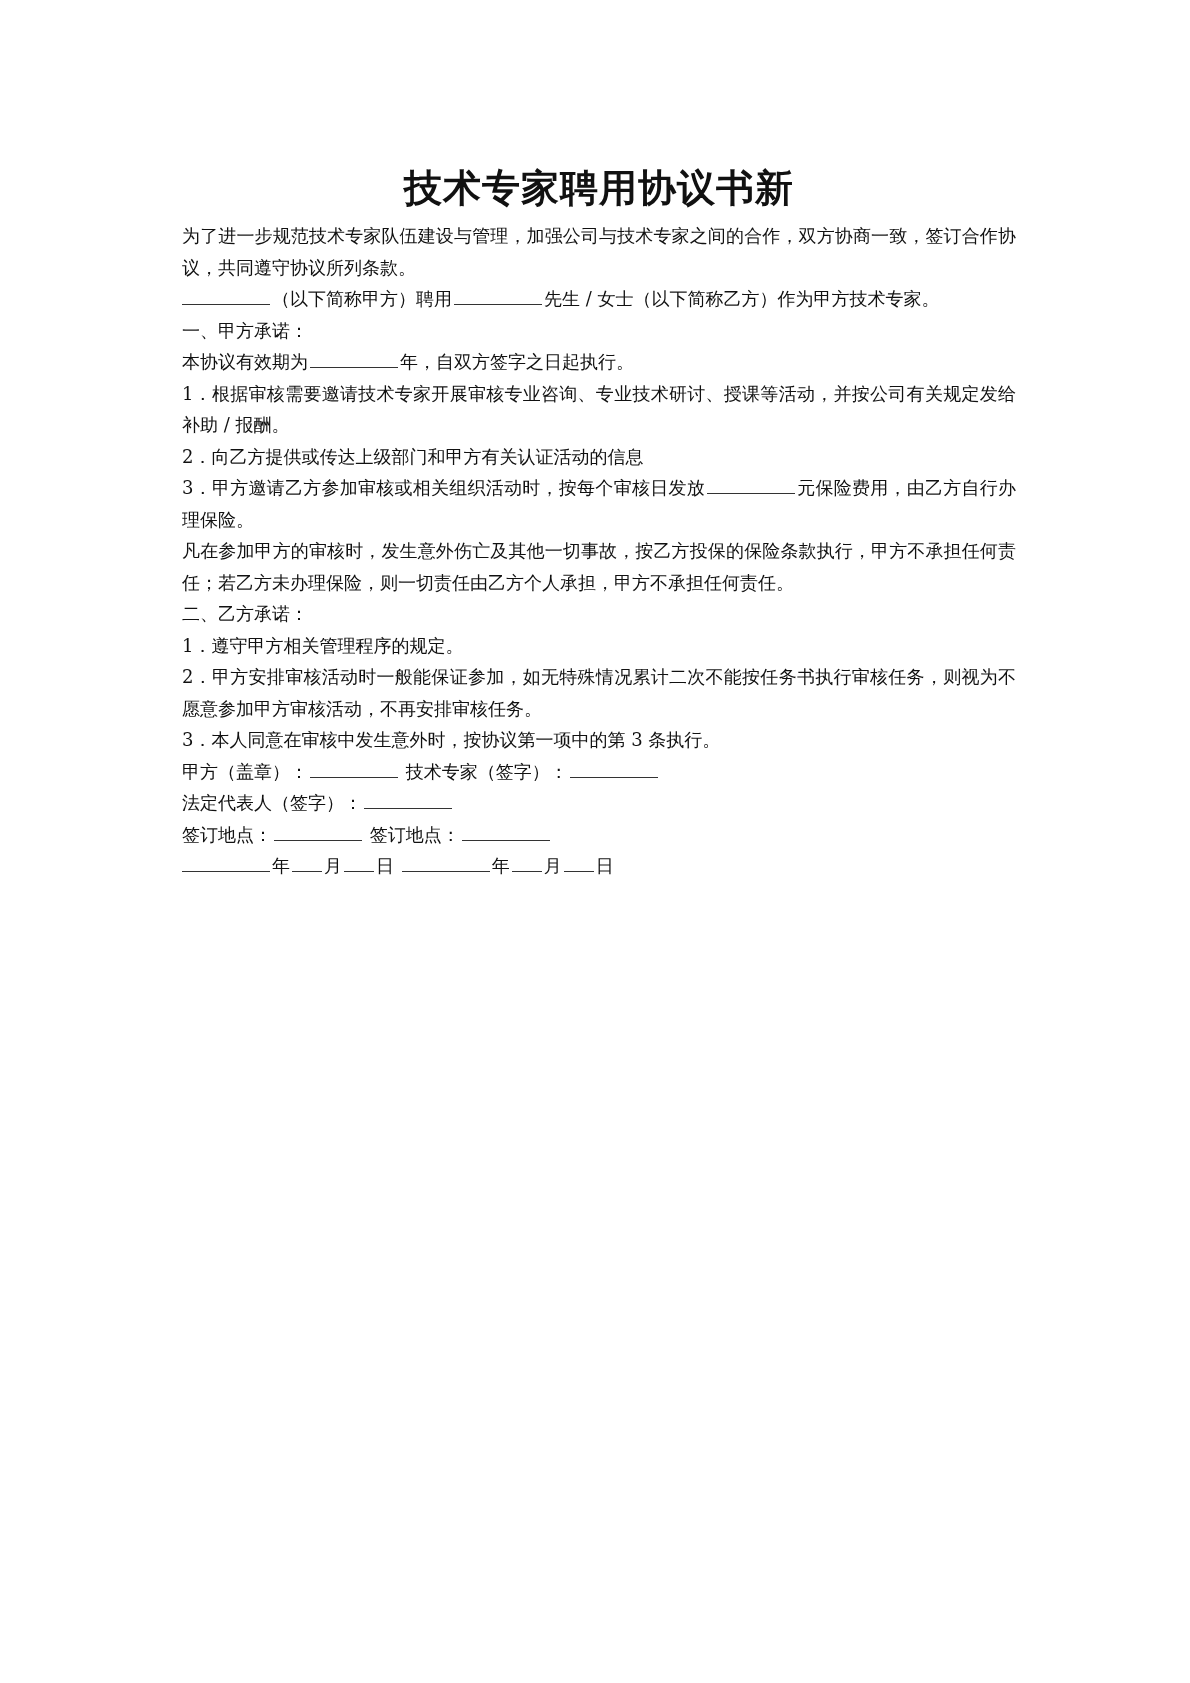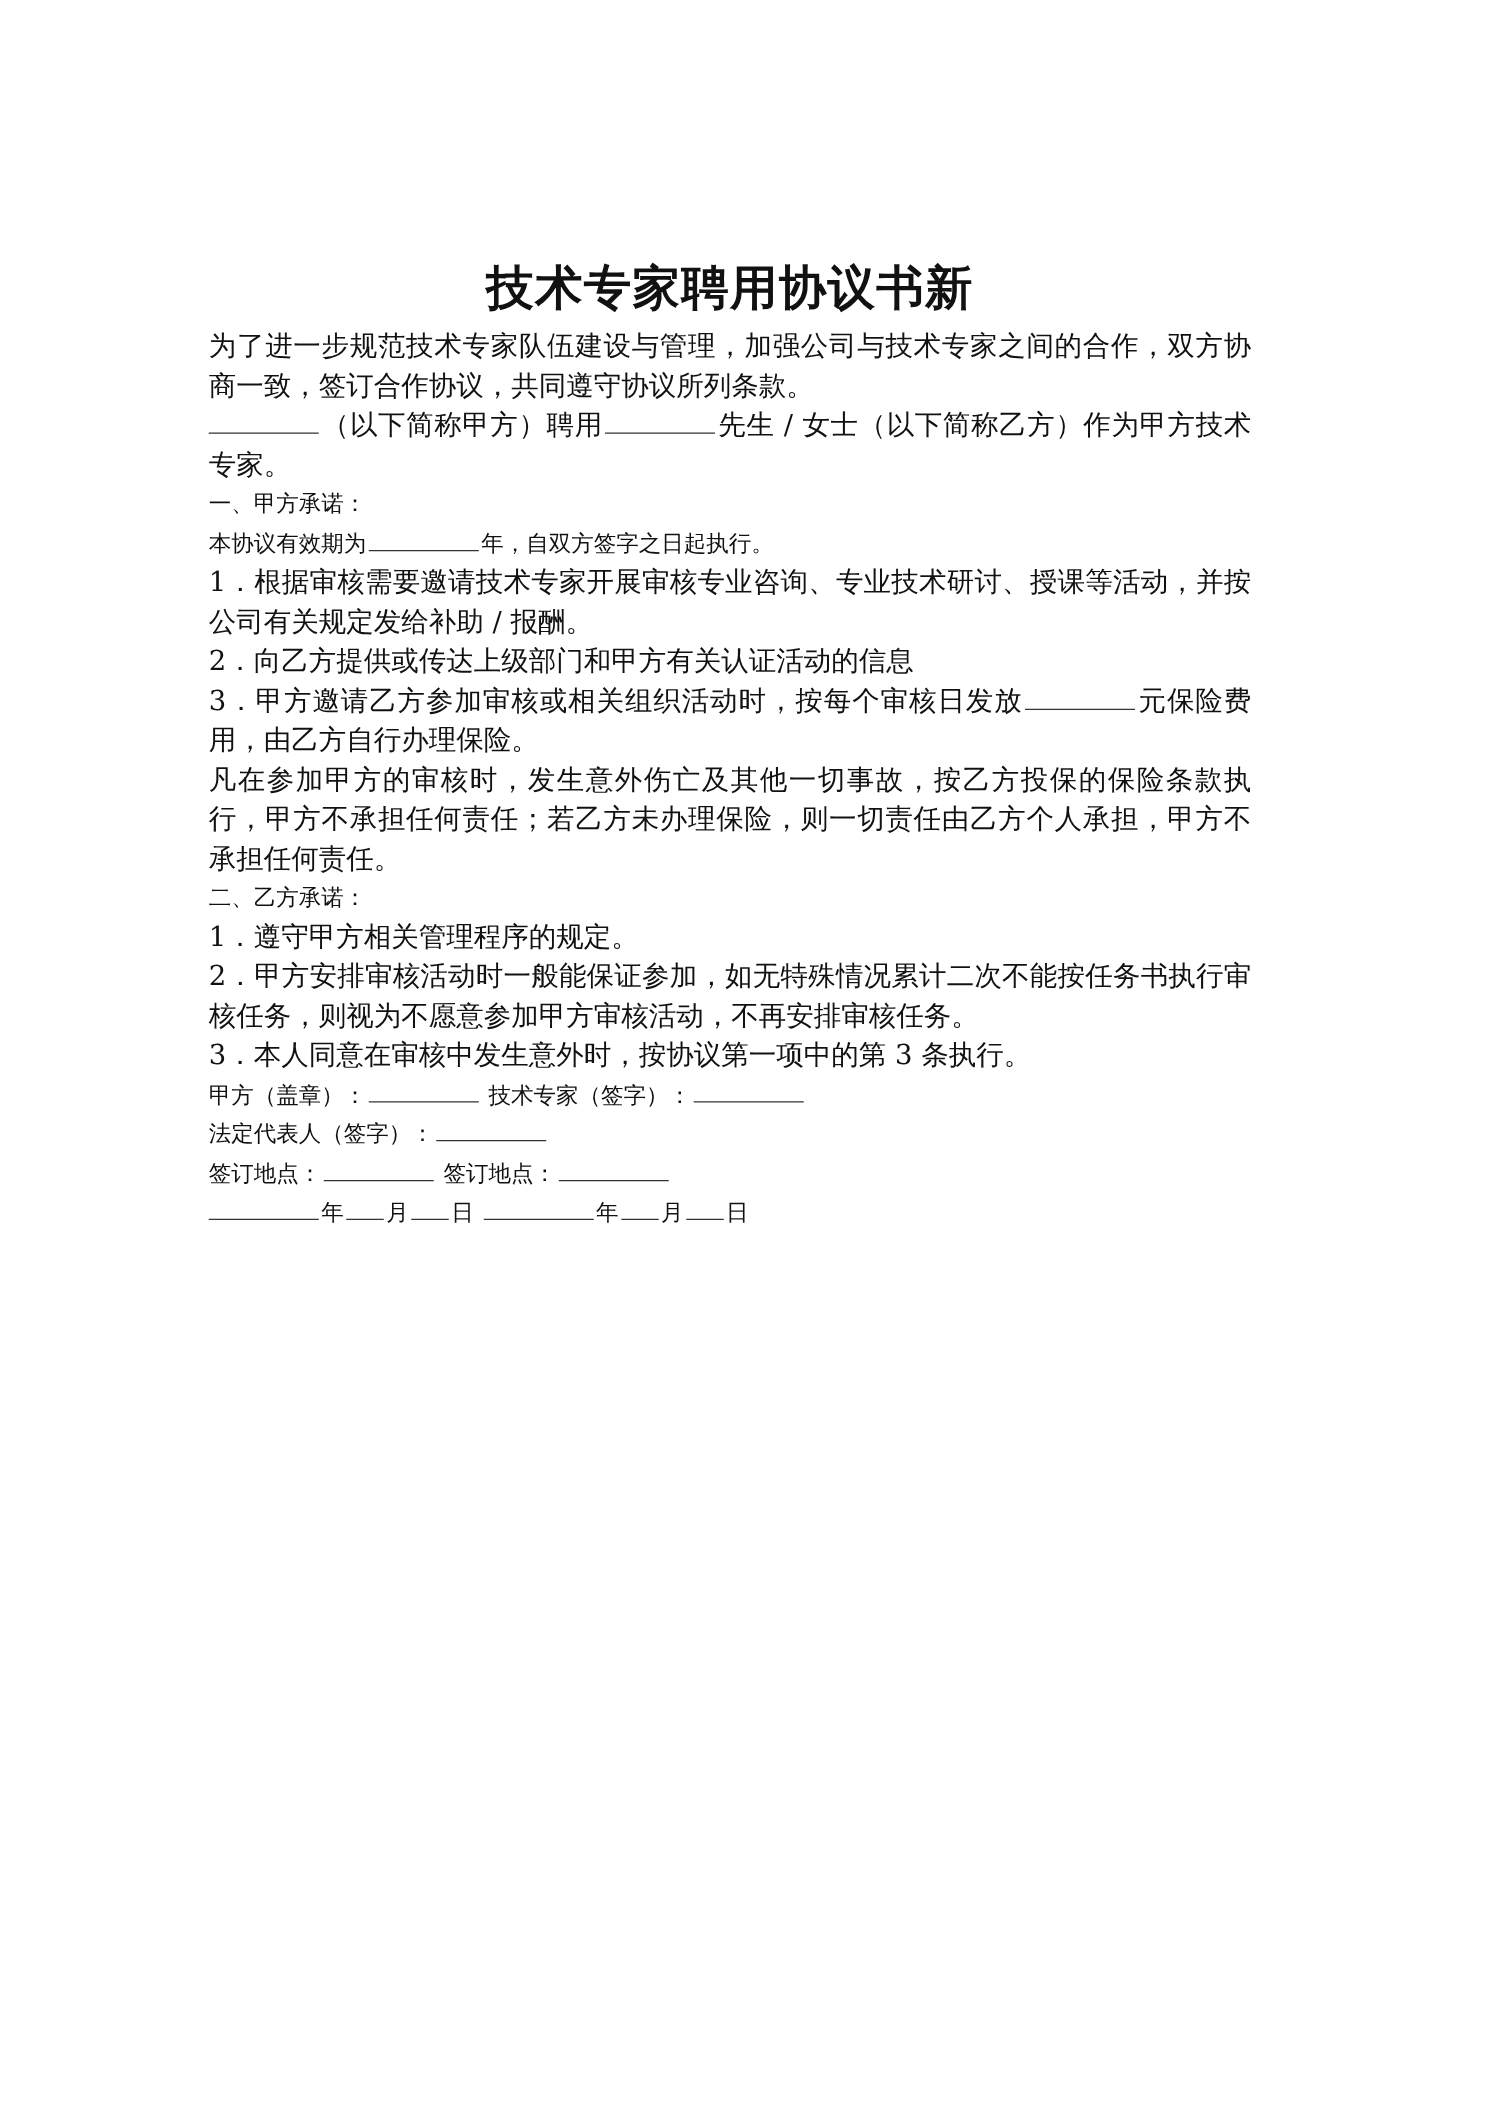--- a/index.html
+++ b/index.html
@@ -10,43 +10,42 @@
     body {
       width: 1190px;
       height: 1683px;
       position: relative;
       overflow: hidden;
       color: #111111;
       font-family: "DejaVu Serif", "Liberation Serif", serif;
     }
     .page {
       position: absolute;
-      left: 167px;
+      left: 182px;
       top: 160px;
       width: 834px;
-      margin-top: 42px;
     }
     .title {
       text-align: center;
       font-size: 38px;
       font-weight: bold;
       line-height: 56px;
       height: 56px;
       margin: 0 0 4px 0;
       letter-spacing: 1px;
       font-family: "DejaVu Sans", "Liberation Sans", sans-serif;
     }
     .line {
       font-size: 18px;
       line-height: 31.5px;
       margin: 0;
       white-space: nowrap;
     }
     .para {
-      font-size: 22px;
+      font-size: 18px;
       line-height: 31.5px;
       margin: 0;
       text-align: justify;
       text-align-last: left;
     }
     .blank {
       display: inline-block;
       border-bottom: 1px solid #333;
       height: 18px;
       vertical-align: baseline;

